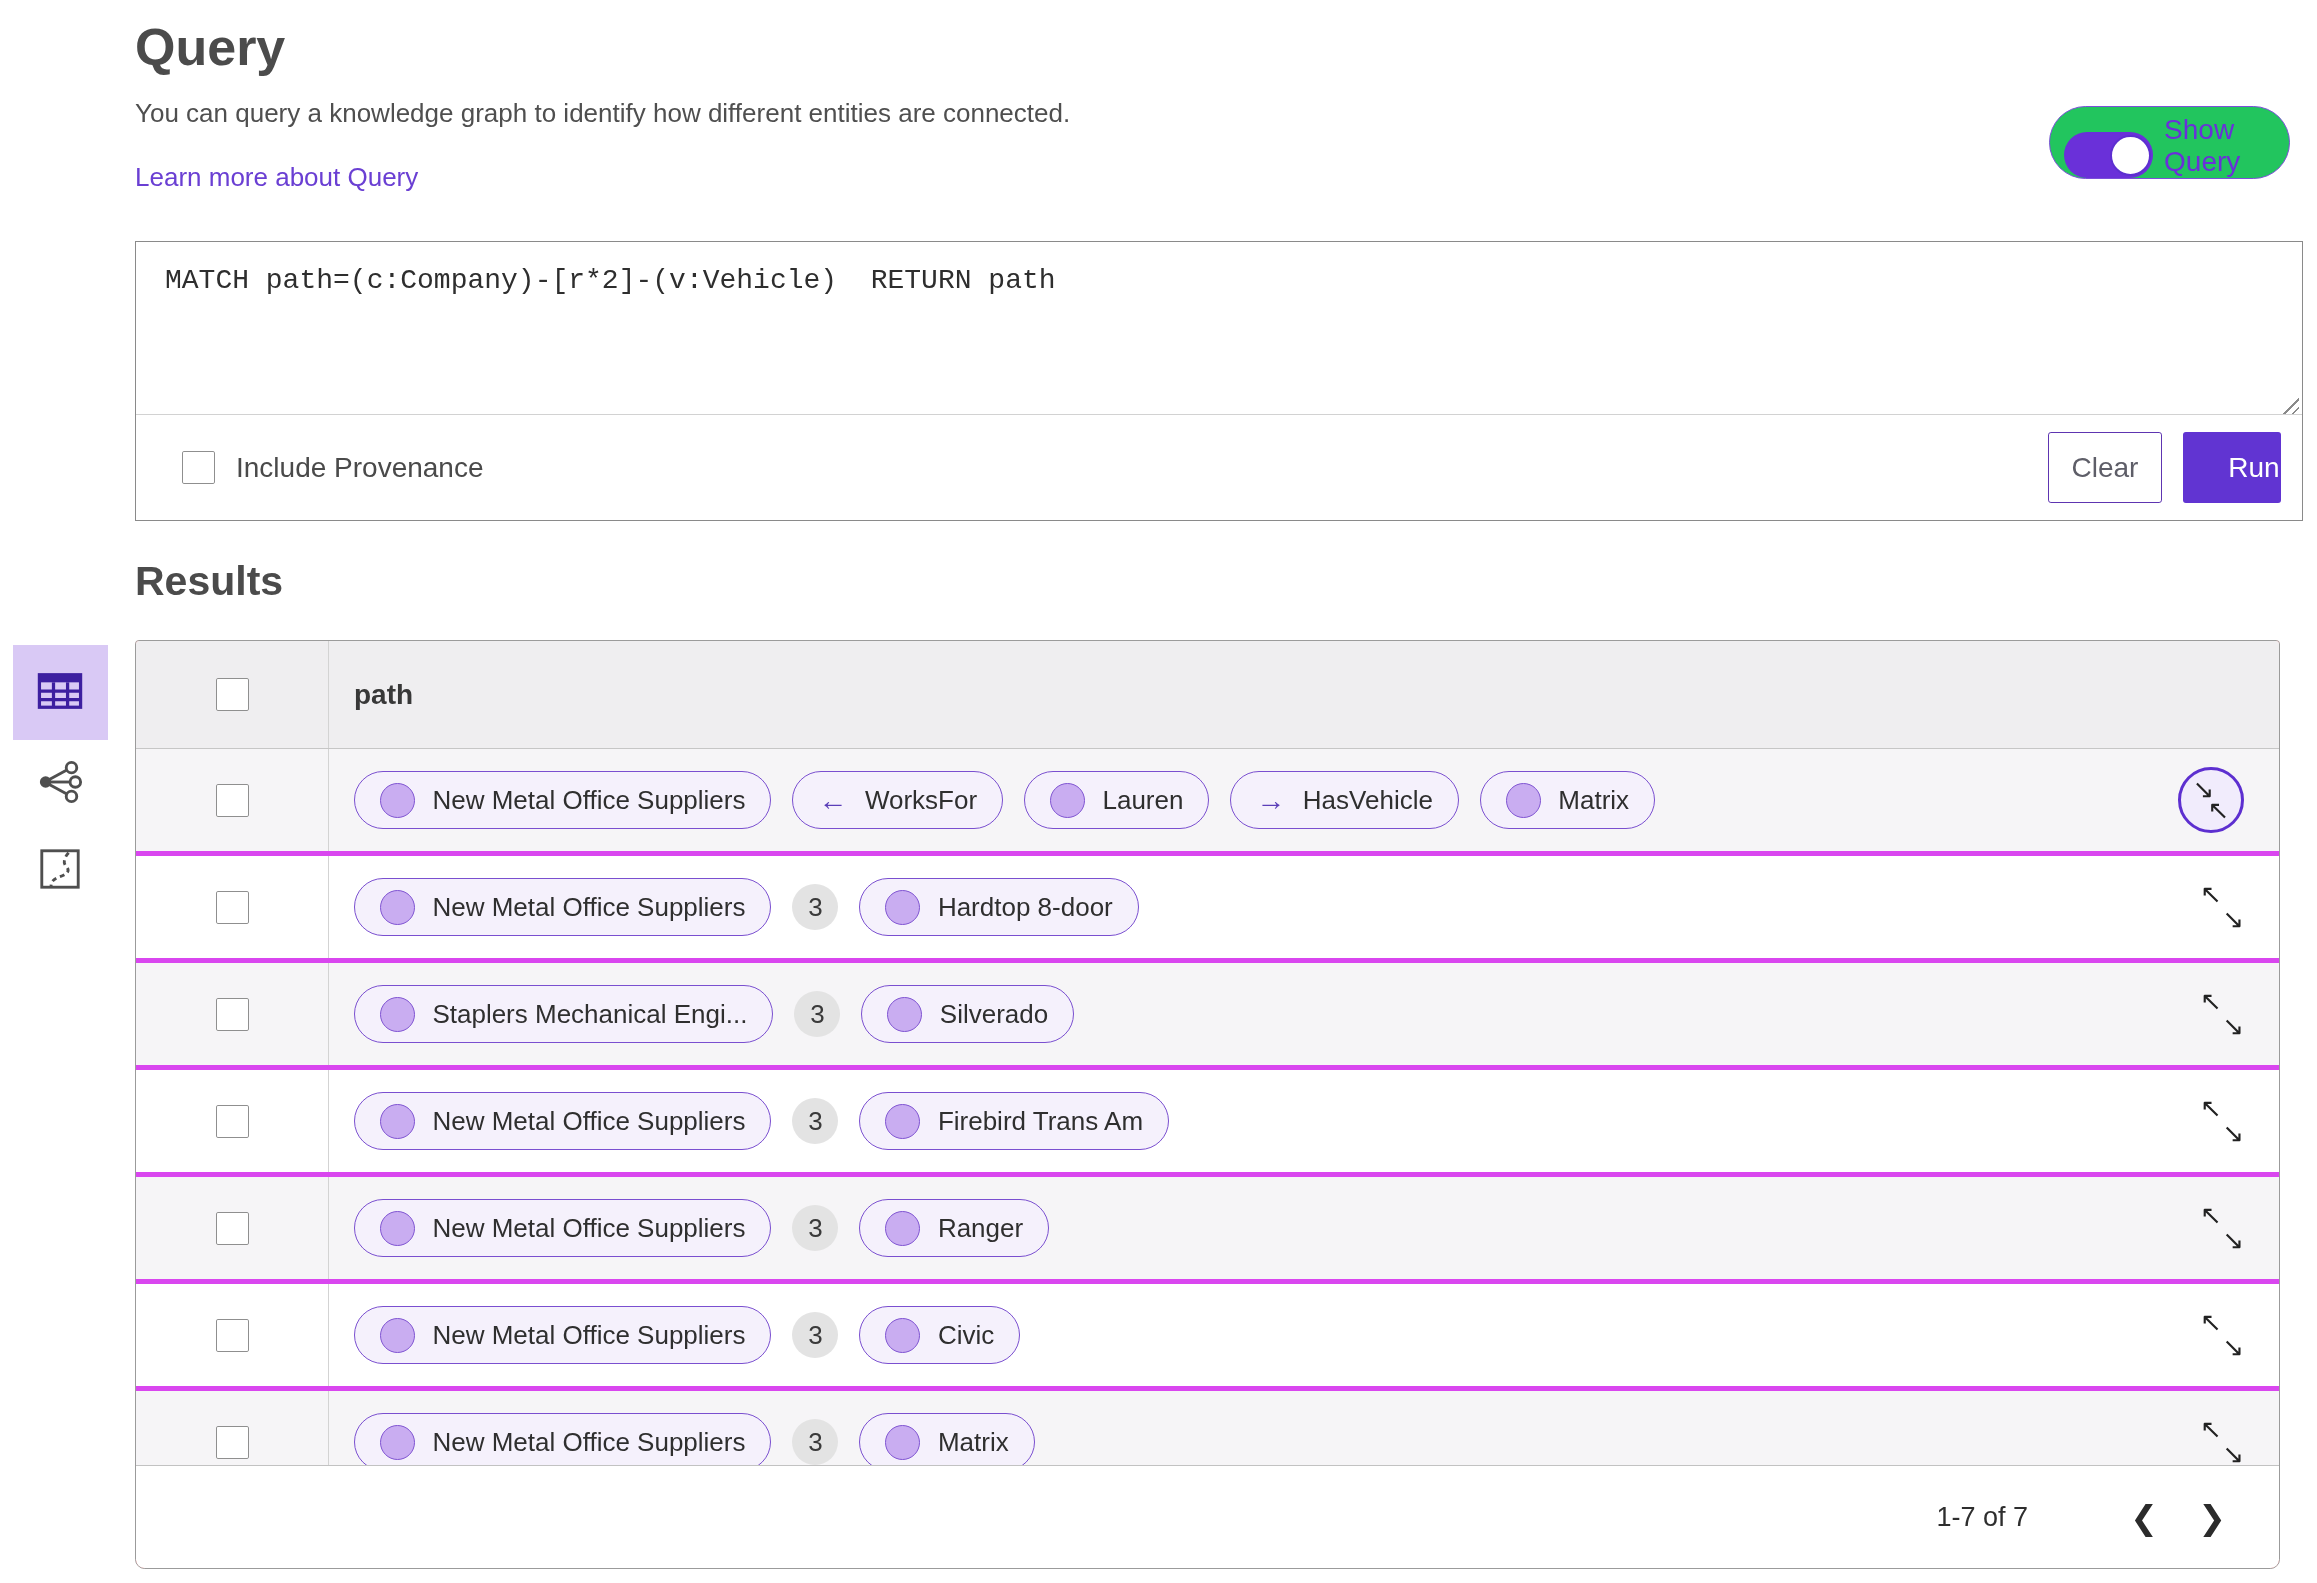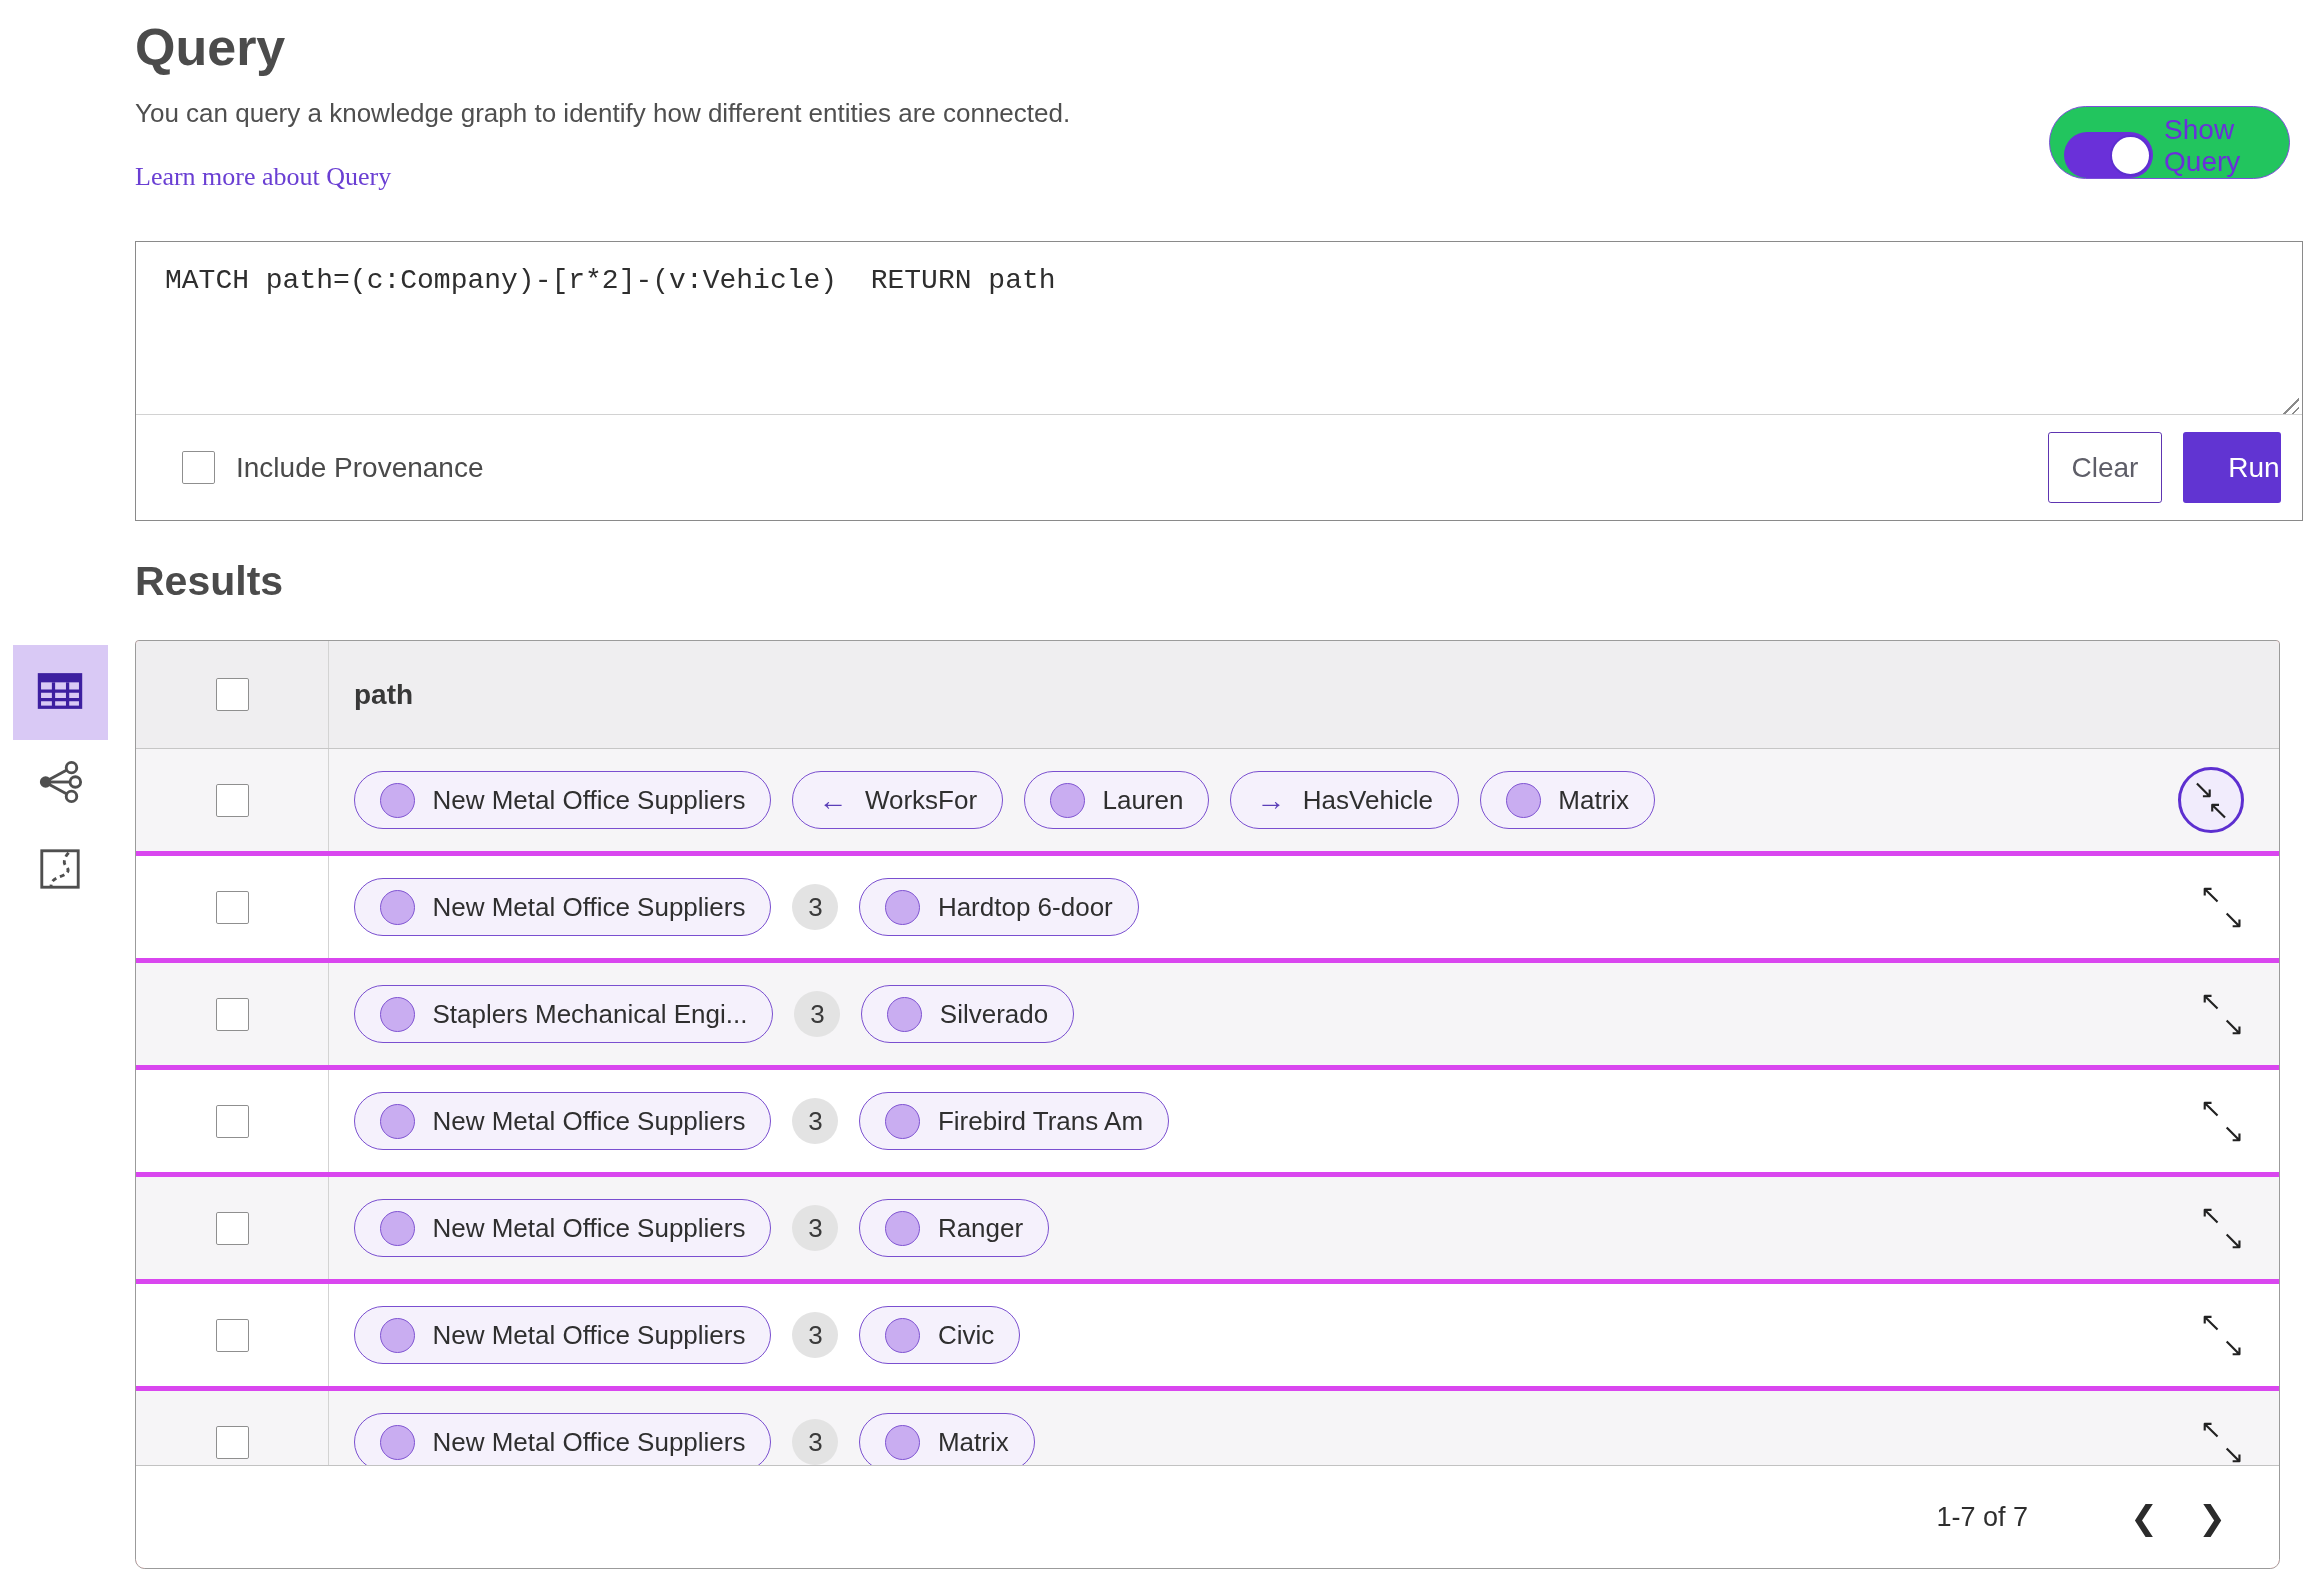--- a/index.html
+++ b/index.html
@@ -2,21 +2,21 @@
 <html><head>
 <meta charset="utf-8">
 <style>
   * { margin:0; padding:0; box-sizing:border-box; }
   html,body { width:2317px; height:1583px; background:#fff; font-family:"Liberation Sans",sans-serif; overflow:hidden; }
   .page { position:relative; width:2317px; height:1583px; }
 
   
   .page-title { position:absolute; left:135px; top:17.4px; font-size:52px; font-weight:bold; color:#4b4b4b; }
   .query-desc { position:absolute; left:135px; top:98px; font-size:26px; color:#4f4f4f; }
-  .learn-link { position:absolute; left:135px; top:162px; font-size:26px; color:#6a3fd3; text-decoration:none; cursor:pointer;font-family:Liberation Serif, serif; }
+  .learn-link { position:absolute; left:135px; top:162px; font-size:26px; color:#6a3fd3; text-decoration:none; cursor:pointer; }
 
   .show-query { position:absolute; left:2049px; top:106px; width:241px; height:73px;
     border:1.9px solid #7c4fd9; border-radius:39px; background:#22c55e;
     display:flex; align-items:flex-end; gap:11.6px; padding:0 19.3px 0 13.5px; cursor:pointer; }
   .switch { position:relative; width:89px; height:46px; background:#6a30d9; border-radius:25px; flex:0 0 auto; }
   .switch .knob { position:absolute; top:2.9px; left:46px; width:41px; height:41px; background:#fff;
     border:2.9px solid #5d2fd0; border-radius:50%; }
   .show-query .lbl { font-size:28px; color:#6a30d9; }
 
   .query-box { position:absolute; left:135px; top:241px; width:2168px; height:280px; border:1.9px solid #8a8a8a; background:#fff; }
@@ -185,21 +185,21 @@
             <span class="checkbox"></span>
           </div>
           <div class="col-cells">
             <span class="pill">
               <span class="node-circle"></span>
               <span class="plabel">New Metal Office Suppliers</span>
             </span>
             <span class="count-badge">3</span>
             <span class="pill">
               <span class="node-circle"></span>
-              <span class="plabel">Hardtop 6-door</span>
+              <span class="plabel">Hardtop 8-door</span>
             </span>
           </div>
           <div class="expand">
             <span class="a1">↖</span>
             <span class="a2">↘</span>
           </div>
         </div>
         <div class="t-row alt">
           <div class="col-check">
             <span class="checkbox"></span>

